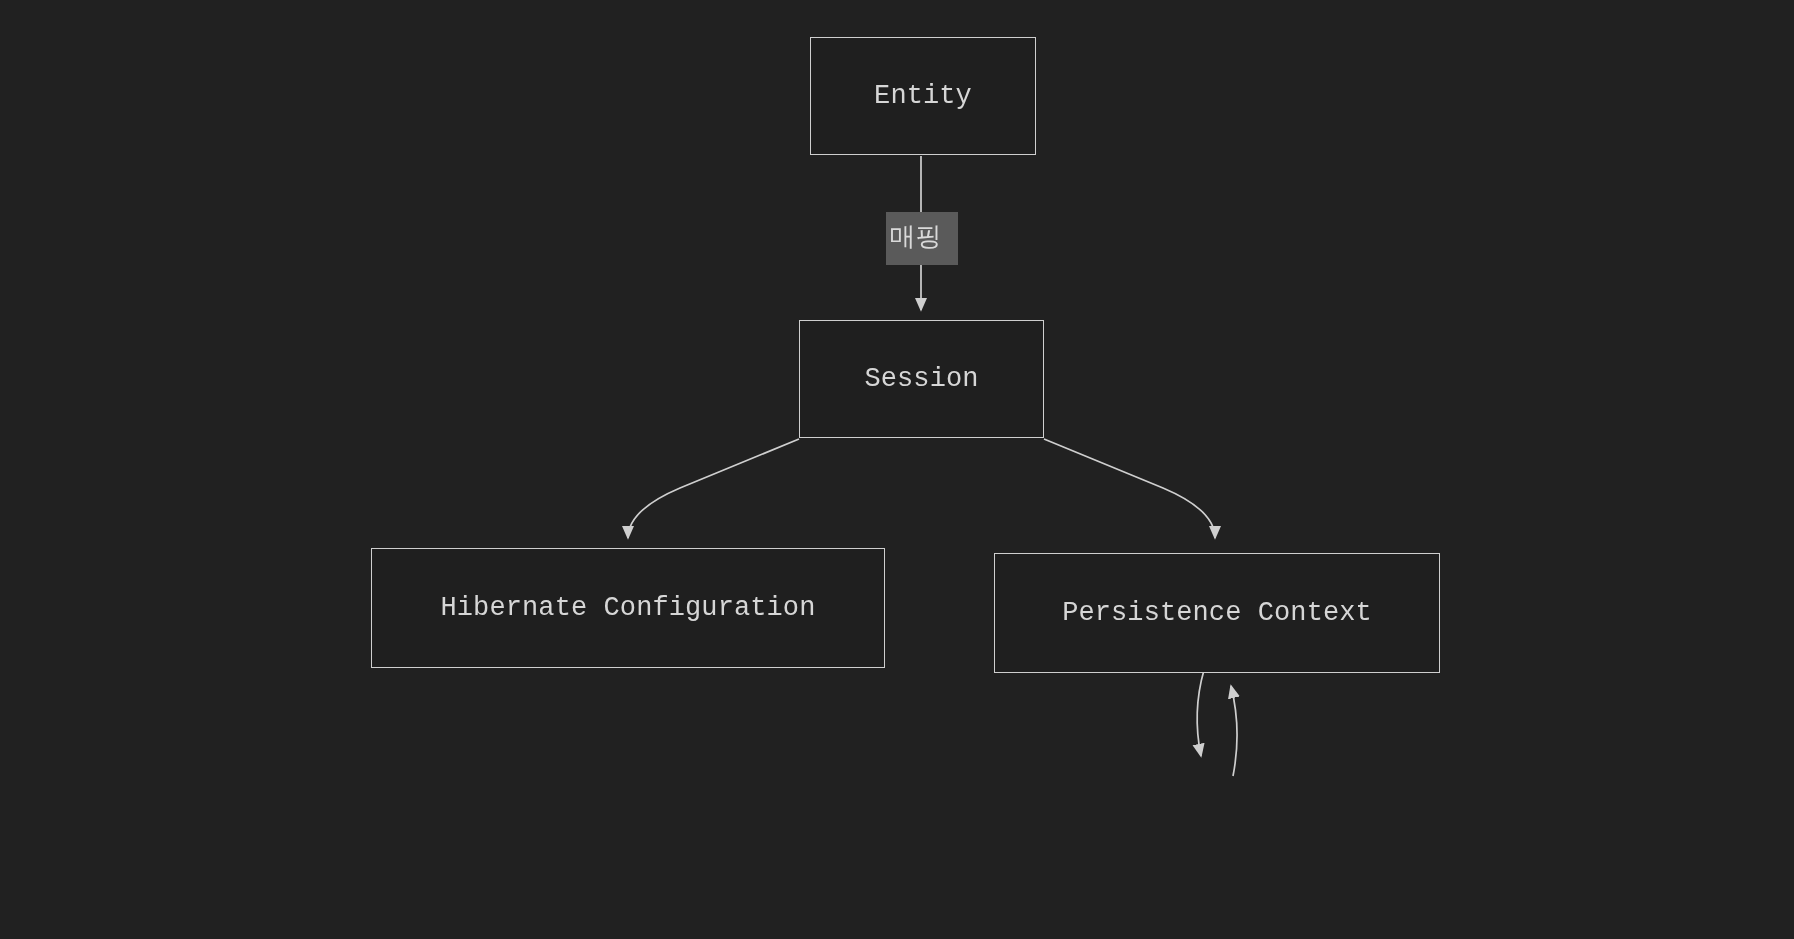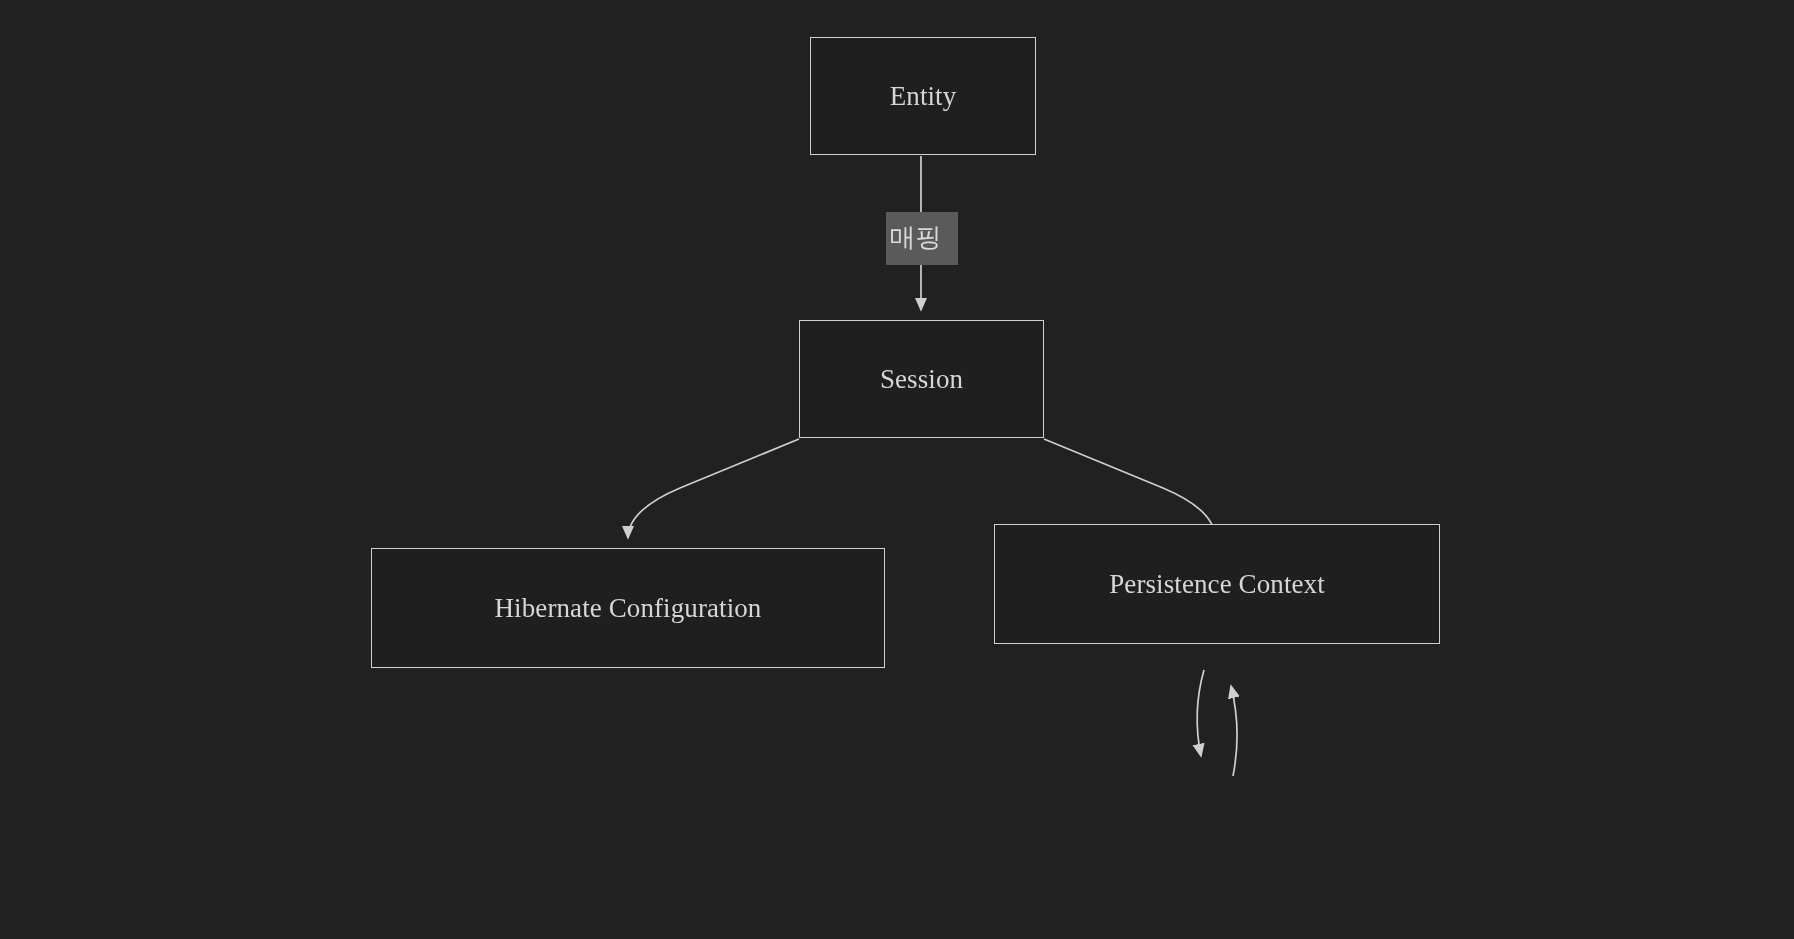--- a/index.html
+++ b/index.html
@@ -6,21 +6,21 @@
     margin: 0;
     padding: 0;
     background: #212121;
   }
   #canvas {
     position: relative;
     width: 1794px;
     height: 939px;
     background: #212121;
     overflow: hidden;
-    font-family: Liberation Serif, serif;
+    font-family: Liberation Mono, monospace;
   }
   svg.edges {
     position: absolute;
     left: 0;
     top: 0;
     width: 1794px;
     height: 939px;
     pointer-events: none;
   }
   .node {
@@ -82,20 +82,20 @@
   </div>
 
   <div class="node" style="left:799px; top:320px; width:245px; height:118px;text-align:center;">
     <span class="node-label">Session</span>
   </div>
 
   <div class="node" style="left:371px; top:548px; width:514px; height:120px;">
     <span class="node-label">Hibernate Configuration</span>
   </div>
 
-  <div class="node" style="left:994px; top:524px; width:446px; height:120px;">
+  <div class="node" style="left:994px; top:553px; width:446px; height:120px;">
     <span class="node-label">Persistence Context</span>
   </div>
 
 
   <div class="edge-label" style="left:886px; top:212px; width:72px; height:53px;">매핑</div>
 
 </div>
 
 </body></html>

